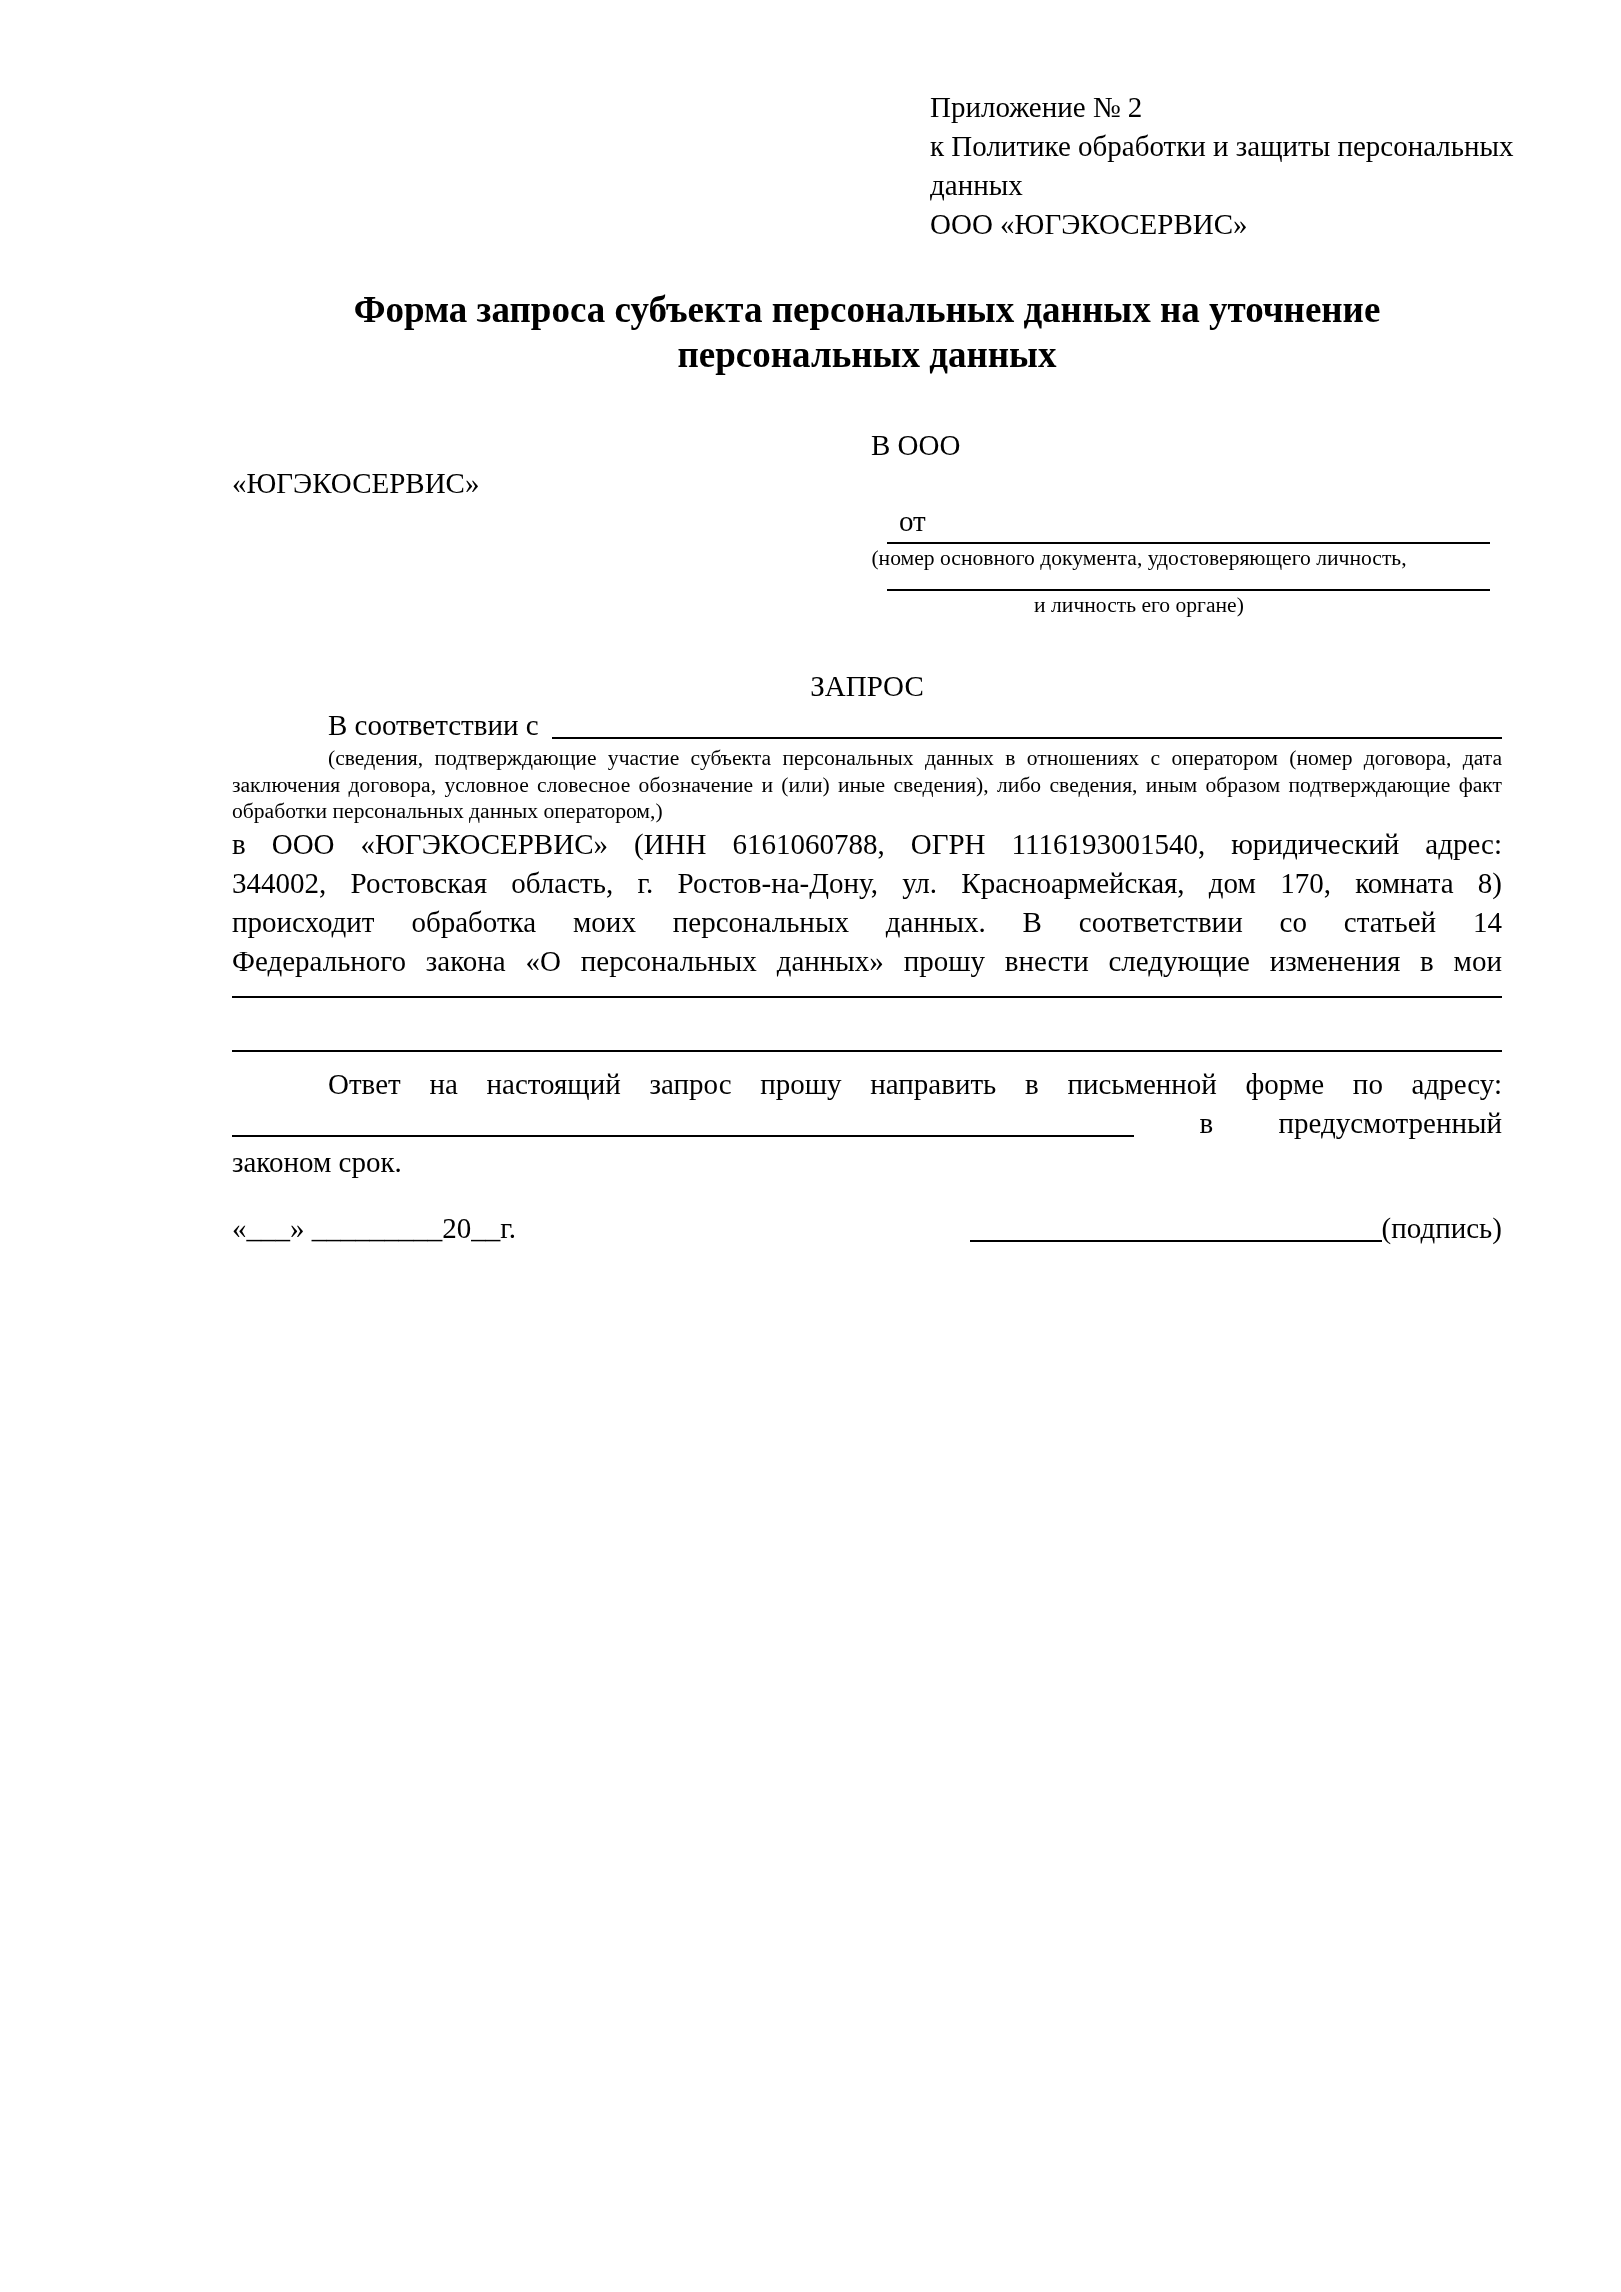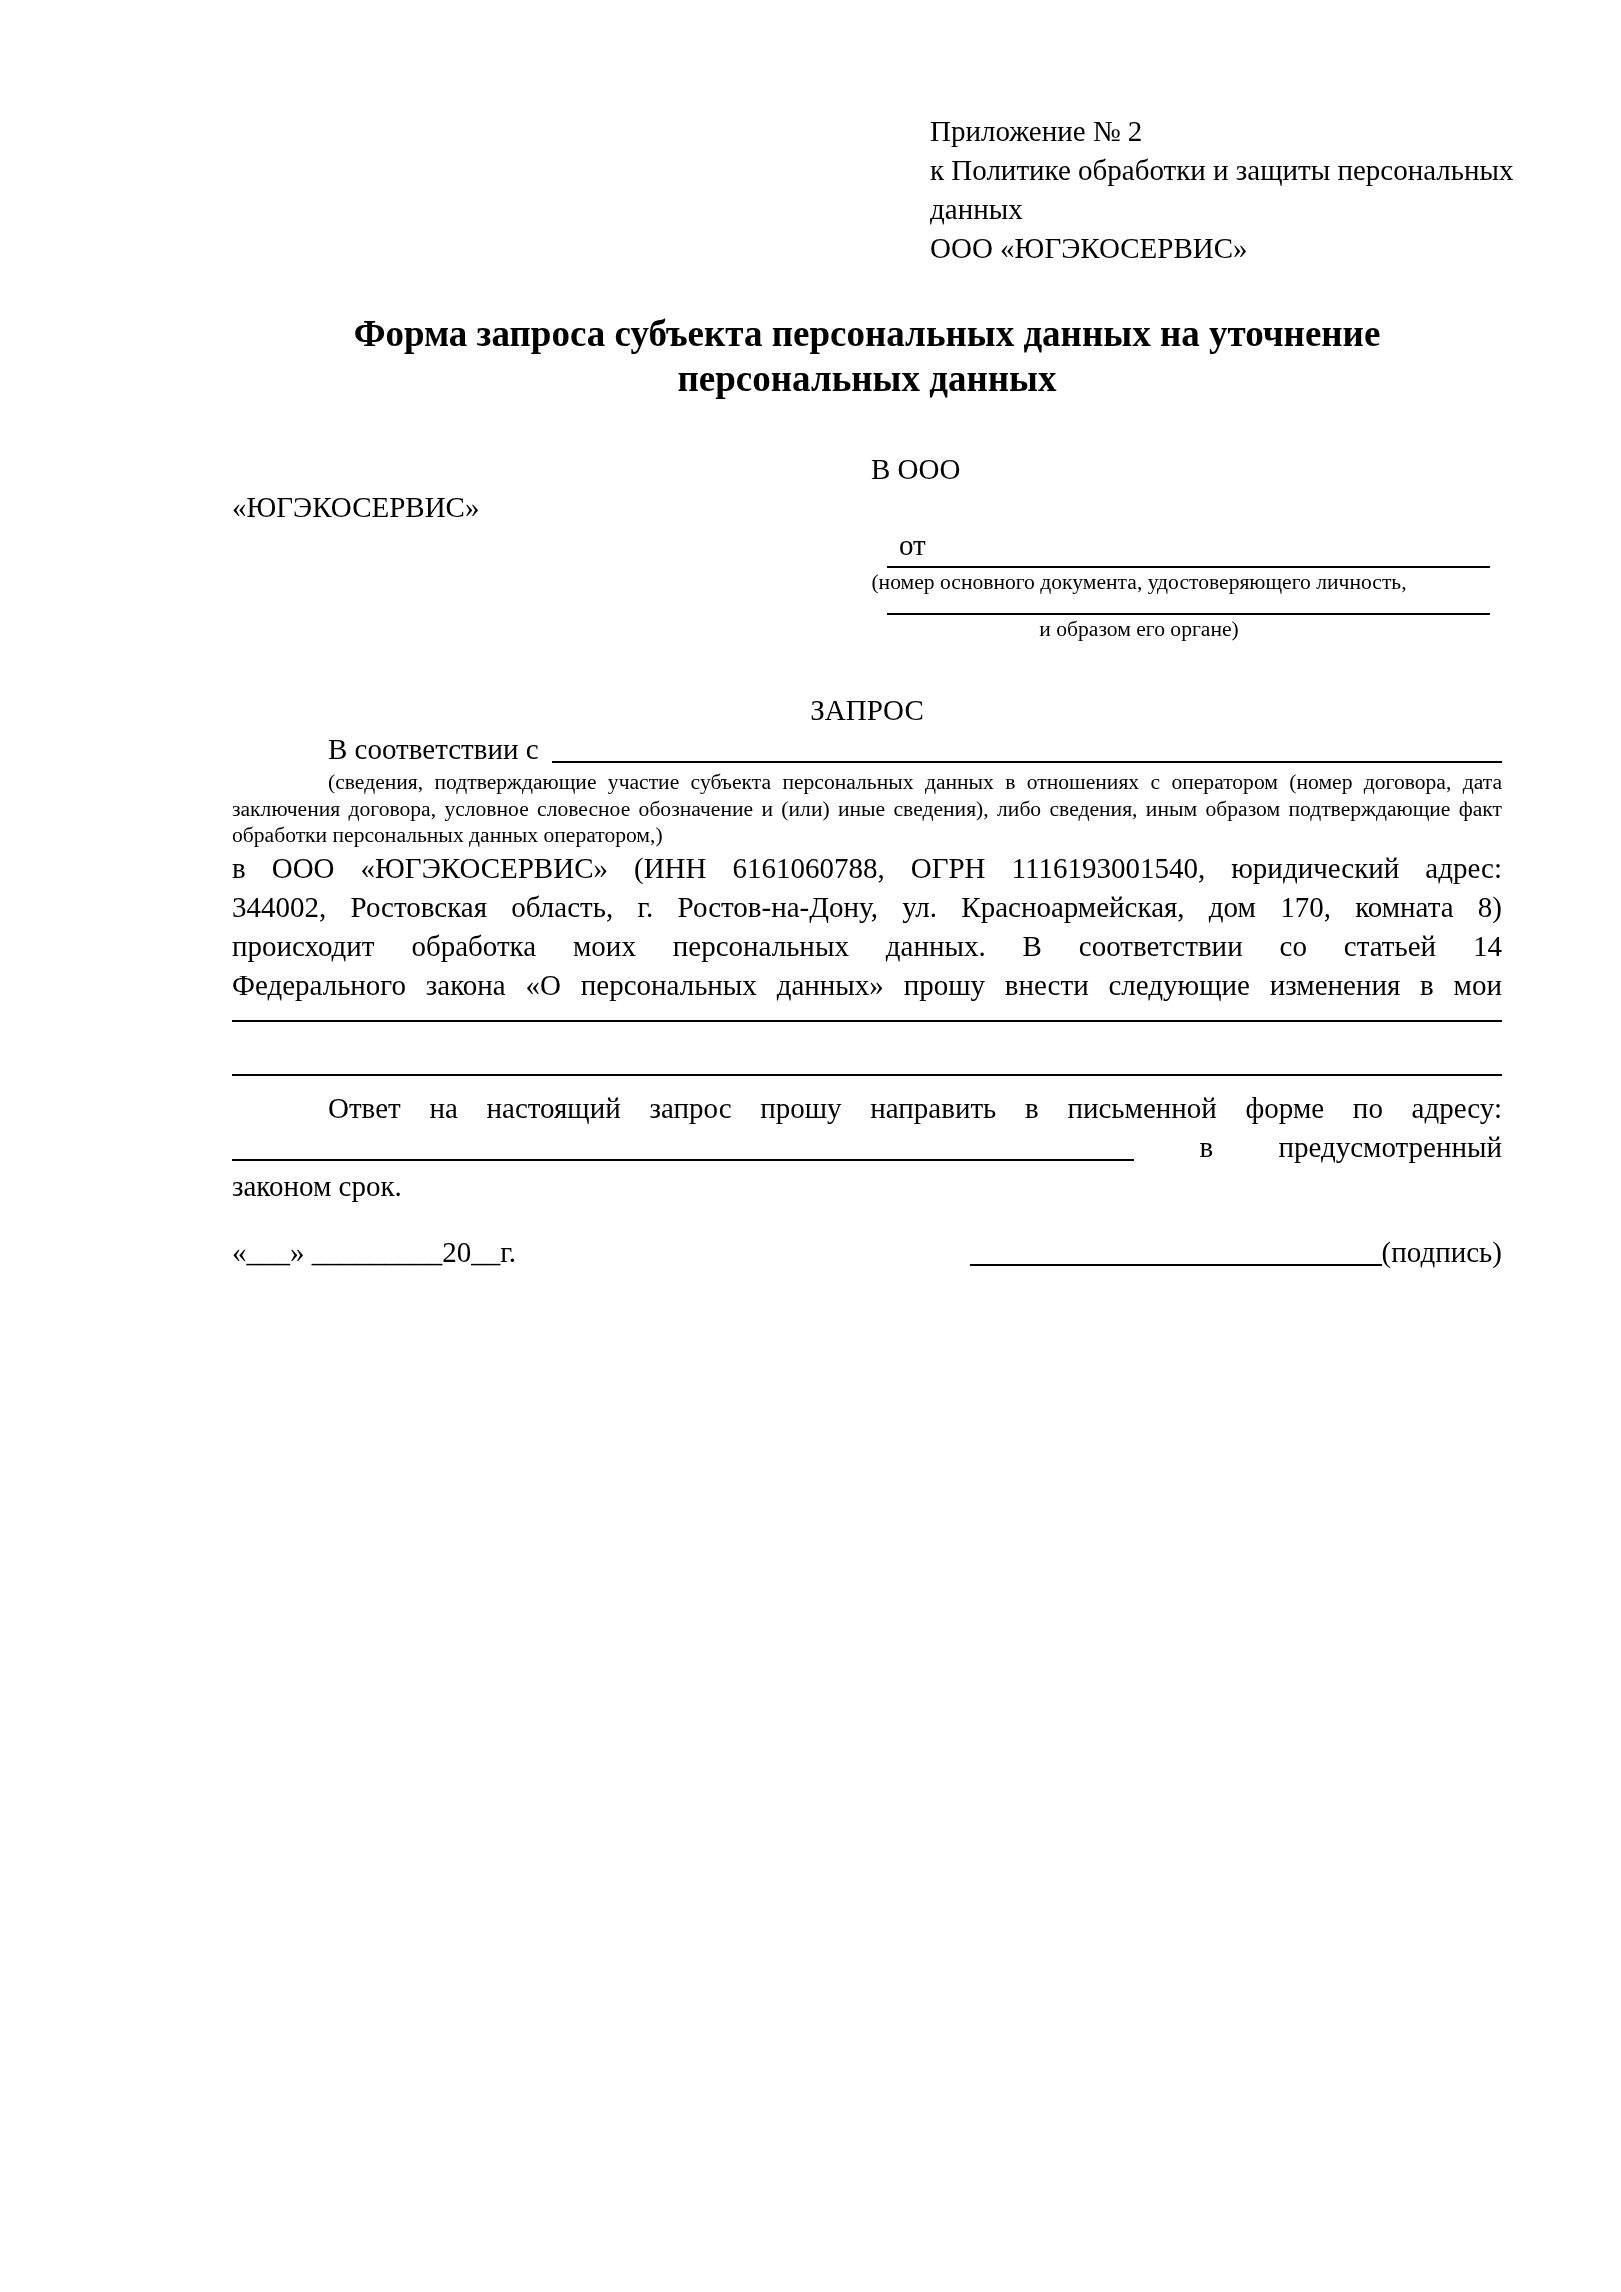--- a/index.html
+++ b/index.html
@@ -6,21 +6,21 @@
   .page {
     position:relative;
     width:1621px; height:2293px;
     background:#ffffff;
     color:#000000;
     font-family:"Liberation Serif","DejaVu Serif",serif;
     overflow:hidden;
   }
   .content {
     position:absolute; top:0; left:232px; right:119px;
-    padding-top:112px;
+    padding-top:88px;
     font-size:29px; line-height:39px;
   }
 
   
   .doc-header { margin-left:698px; width:627px; }
 
   
   .doc-title {
     margin-top:43px;
     font-weight:bold; font-size:37px; line-height:45px;
@@ -92,21 +92,21 @@
 
 
       <div class="fill-field">
         <div class="rule"></div>
         <div class="caption">(номер основного документа, удостоверяющего личность,</div>
       </div>
 
 
       <div class="fill-field">
         <div class="rule"></div>
-        <div class="caption">и образом его органе)</div>
+        <div class="caption">и личность его органе)</div>
       </div>
     </div>
 
     <div class="request-heading">ЗАПРОС</div>
 
     <div class="intro-line">
       <span class="label">В соответствии с</span>
       <span class="fill-rule"></span>
     </div>
 

